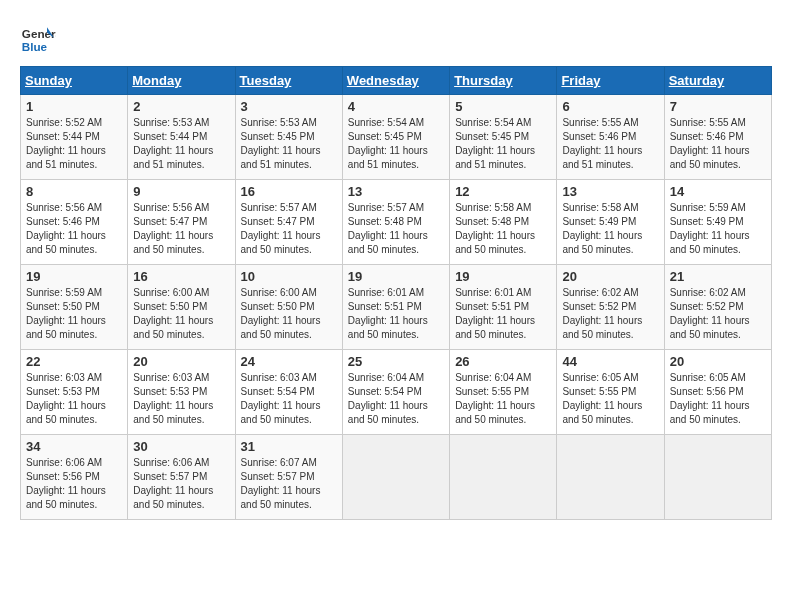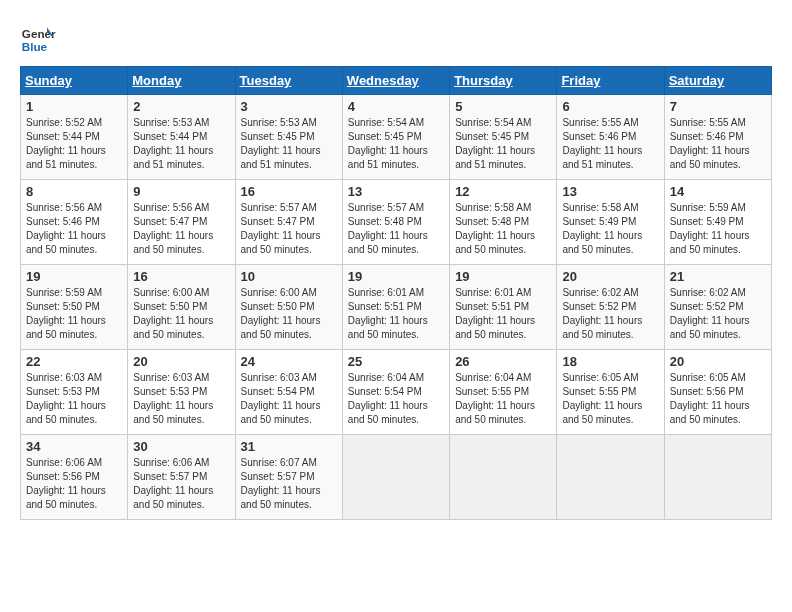--- a/index.html
+++ b/index.html
@@ -215,21 +215,21 @@
         </td>
         <td>
           <span class="day-num">25</span>
           <div class="day-info">Sunrise: 6:04 AM<br>Sunset: 5:54 PM<br>Daylight: 11 hours and 50 minutes.</div>
         </td>
         <td>
           <span class="day-num">26</span>
           <div class="day-info">Sunrise: 6:04 AM<br>Sunset: 5:55 PM<br>Daylight: 11 hours and 50 minutes.</div>
         </td>
         <td>
-          <span class="day-num">18</span>
+          <span class="day-num">44</span>
           <div class="day-info">Sunrise: 6:05 AM<br>Sunset: 5:55 PM<br>Daylight: 11 hours and 50 minutes.</div>
         </td>
         <td>
           <span class="day-num">20</span>
           <div class="day-info">Sunrise: 6:05 AM<br>Sunset: 5:56 PM<br>Daylight: 11 hours and 50 minutes.</div>
         </td>
       </tr>
       <tr>
         <td>
           <span class="day-num">34</span>

